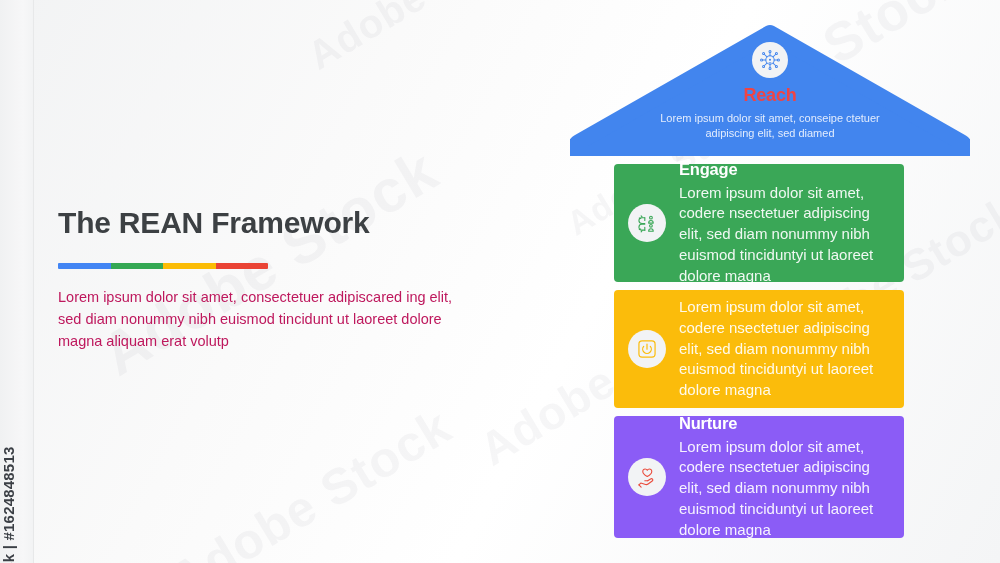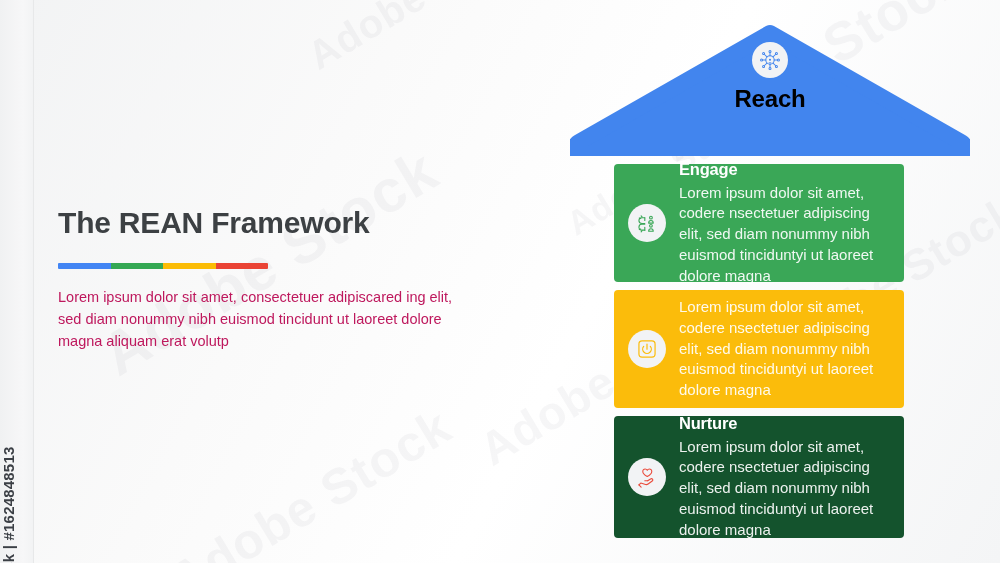--- a/index.html
+++ b/index.html
@@ -115,23 +115,23 @@
     width: 400px;
     height: 132px;
     display: flex;
     flex-direction: column;
     align-items: center;
     justify-content: flex-start;
     padding-top: 18px;
   }
   .roof-title {
     margin-top: 7px;
-    font-size: 24px;
-    font-weight: 700;
-    color: #000000;
+    font-size: 18px;
+    font-weight: 700;
+    color: #ef4444;
     letter-spacing: -0.2px;
   }
   .roof-desc {
     margin-top: 5px;
     font-size: 11px;
     line-height: 1.33;
     color: #e2ecfd;
     text-align: center;
     width: 260px;
   }
@@ -230,20 +230,21 @@
             <circle cx="5" cy="5" r="1.1"></circle>
           <line x1="15.3" y1="8.7" x2="18" y2="6"></line>
             <circle cx="19" cy="5" r="1.1"></circle>
           <line x1="8.7" y1="15.3" x2="6" y2="18"></line>
             <circle cx="5" cy="19" r="1.1"></circle>
           <line x1="15.3" y1="15.3" x2="18" y2="18"></line>
             <circle cx="19" cy="19" r="1.1"></circle>
         </svg>
       </div>
       <div class="roof-title">Reach</div>
+      <div class="roof-desc">Lorem ipsum dolor sit amet, conseipe ctetuer adipiscing elit, sed diamed</div>
     </div>
   </div>
 
   <div class="bar bar-engage" style="background:#3aa757">
     <div class="circ">
       <svg width="22" height="22" viewBox="0 0 24 24" fill="none" stroke="#3aa757" stroke-width="1.2" stroke-linecap="round" stroke-linejoin="round">
         <path d="M9.6 6.2H6.4a3.2 3.2 0 0 0 0 6.4h3.2"></path>
         <path d="M9.6 13.4H6.4a3.2 3.2 0 0 0 0 6.4h3.2"></path>
         <line x1="9.6" y1="6.2" x2="9.6" y2="9.2"></line>
         <line x1="9.6" y1="16.8" x2="9.6" y2="19.8"></line>
@@ -269,21 +270,21 @@
         <rect x="3.2" y="3.2" width="17.6" height="17.6" rx="3.4"></rect>
         <path d="M8.4 9.1a4.7 4.7 0 1 0 7.2 0"></path>
         <line x1="12" y1="6.6" x2="12" y2="12.3"></line>
       </svg>
     </div>
     <div class="bar-body">
       <div class="bar-desc">Lorem ipsum dolor sit amet, codere nsectetuer adipiscing elit, sed diam nonummy nibh euismod tinciduntyi ut laoreet dolore magna</div>
     </div>
   </div>
 
-  <div class="bar bar-nurture" style="background:#14532d">
+  <div class="bar bar-nurture" style="background:#8b5cf6">
     <div class="circ">
       <svg width="22" height="22" viewBox="0 0 24 24" fill="none" stroke="#ea4b3c" stroke-width="1.2" stroke-linecap="round" stroke-linejoin="round">
         <path d="M14.6 3.3c-1 0-1.9.6-2.3 1.4-.4-.8-1.3-1.4-2.3-1.4a2.6 2.6 0 0 0-2.6 2.6c0 2.8 4.9 5.6 4.9 5.6s4.9-2.8 4.9-5.6a2.6 2.6 0 0 0-2.6-2.6z"></path>
         <path d="M3.2 20.6l2-2 5.2 1.6c1 .3 2 .1 2.8-.5l4.5-3.3c.7-.5.8-1.4.3-2s-1.4-.7-2.1-.3l-3.2 2"></path>
         <path d="M12.7 16.1H9.6"></path>
         <path d="M3.2 20.6 5.6 23"></path>
       </svg>
     </div>
     <div class="bar-body">
       <div class="bar-title">Nurture</div>

